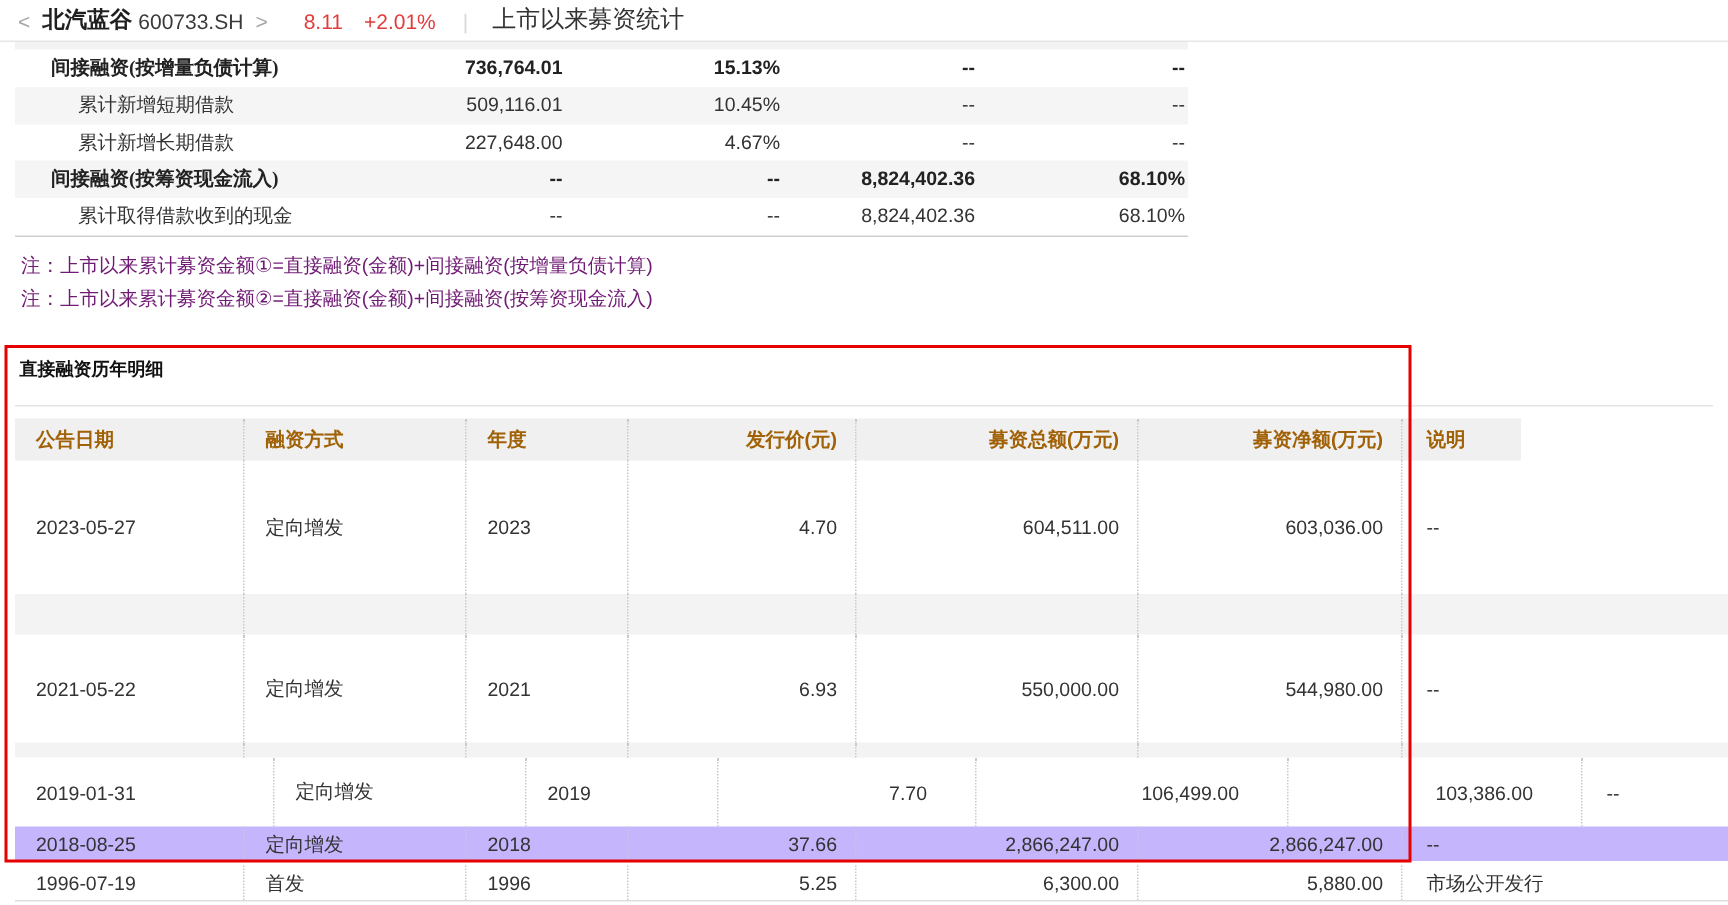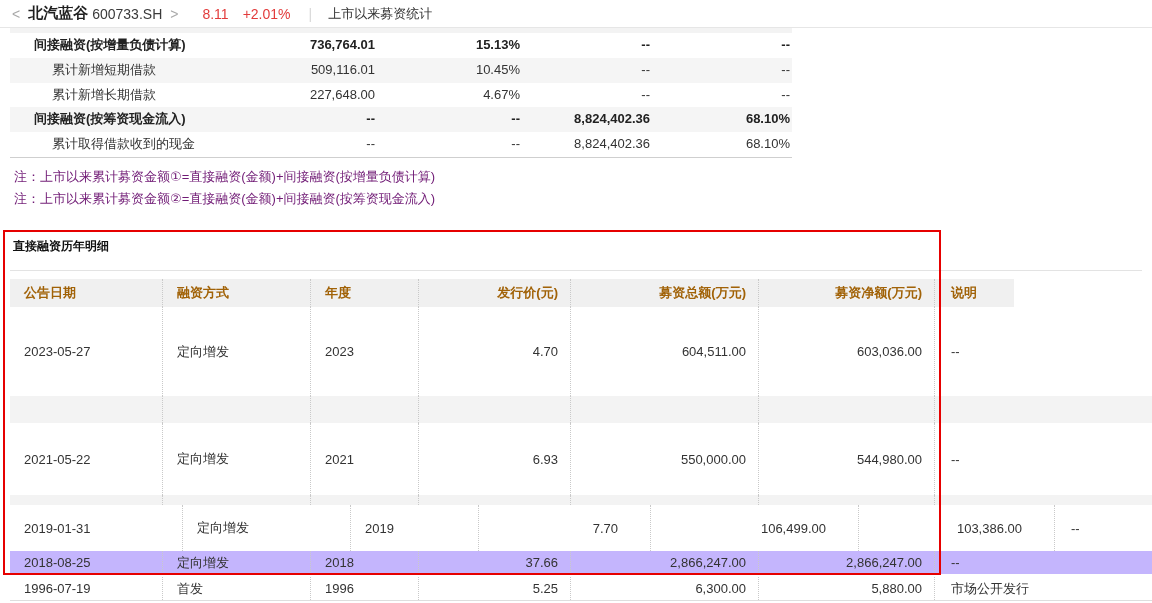--- a/index.html
+++ b/index.html
@@ -9,28 +9,28 @@
 
   
   .topbar { position:absolute; left:0; top:0; width:1152px; height:28px;
             border-bottom:1px solid #e6e6e6; display:flex; align-items:center; padding-left:8px; background:#fff; }
   .chev { color:#a8a8a8; font-size:14px; padding:0 4px; cursor:pointer; }
   .stock-name { font-weight:bold; font-size:15px; color:#1f1f1f; margin:0 4px 0 4px; }
   .stock-code { font-size:14px; color:#3a3a3a; margin-right:4px; }
   .price { color:#e23b3b; font-size:14px; margin-left:20px; }
   .change { color:#e23b3b; font-size:14px; margin-left:14px; }
   .vsep { color:#d8d8d8; margin-left:18px; font-size:14px; }
-  .page-title { color:#333; font-size:13px; margin-left:16px; }
+  .page-title { color:#333; font-size:16px; margin-left:16px; }
 
   
   .t1-strip { position:absolute; left:10px; top:28px; width:782px; height:5px; background:#f3f3f3; }
   .table1 { position:absolute; left:10px; top:33px; width:782px; border-bottom:1px solid #cfcfcf; }
   .t1-row { display:grid; grid-template-columns:210px 155px 145px 130px 140px; height:24.8px; line-height:24.8px; }
   .t1-row.alt { background:#f5f5f5; }
-  .t1-label { padding-left:42px; white-space:nowrap; }
+  .t1-label { padding-left:42px; white-space:nowrap;font-family:Liberation Serif, serif; }
   .t1-row.bold .t1-label { padding-left:24px; font-weight:bold; color:#222; }
   .t1-row.bold { font-weight:bold; color:#222; }
   .t1-val { text-align:right; }
 
   
   .notes { position:absolute; left:14px; top:166px; color:#701a75;text-align:center; }
   .note-line { height:22px; line-height:22px; white-space:nowrap; }
 
   
   .red-box { position:absolute; left:3px; top:230px; width:938px; height:345px;

